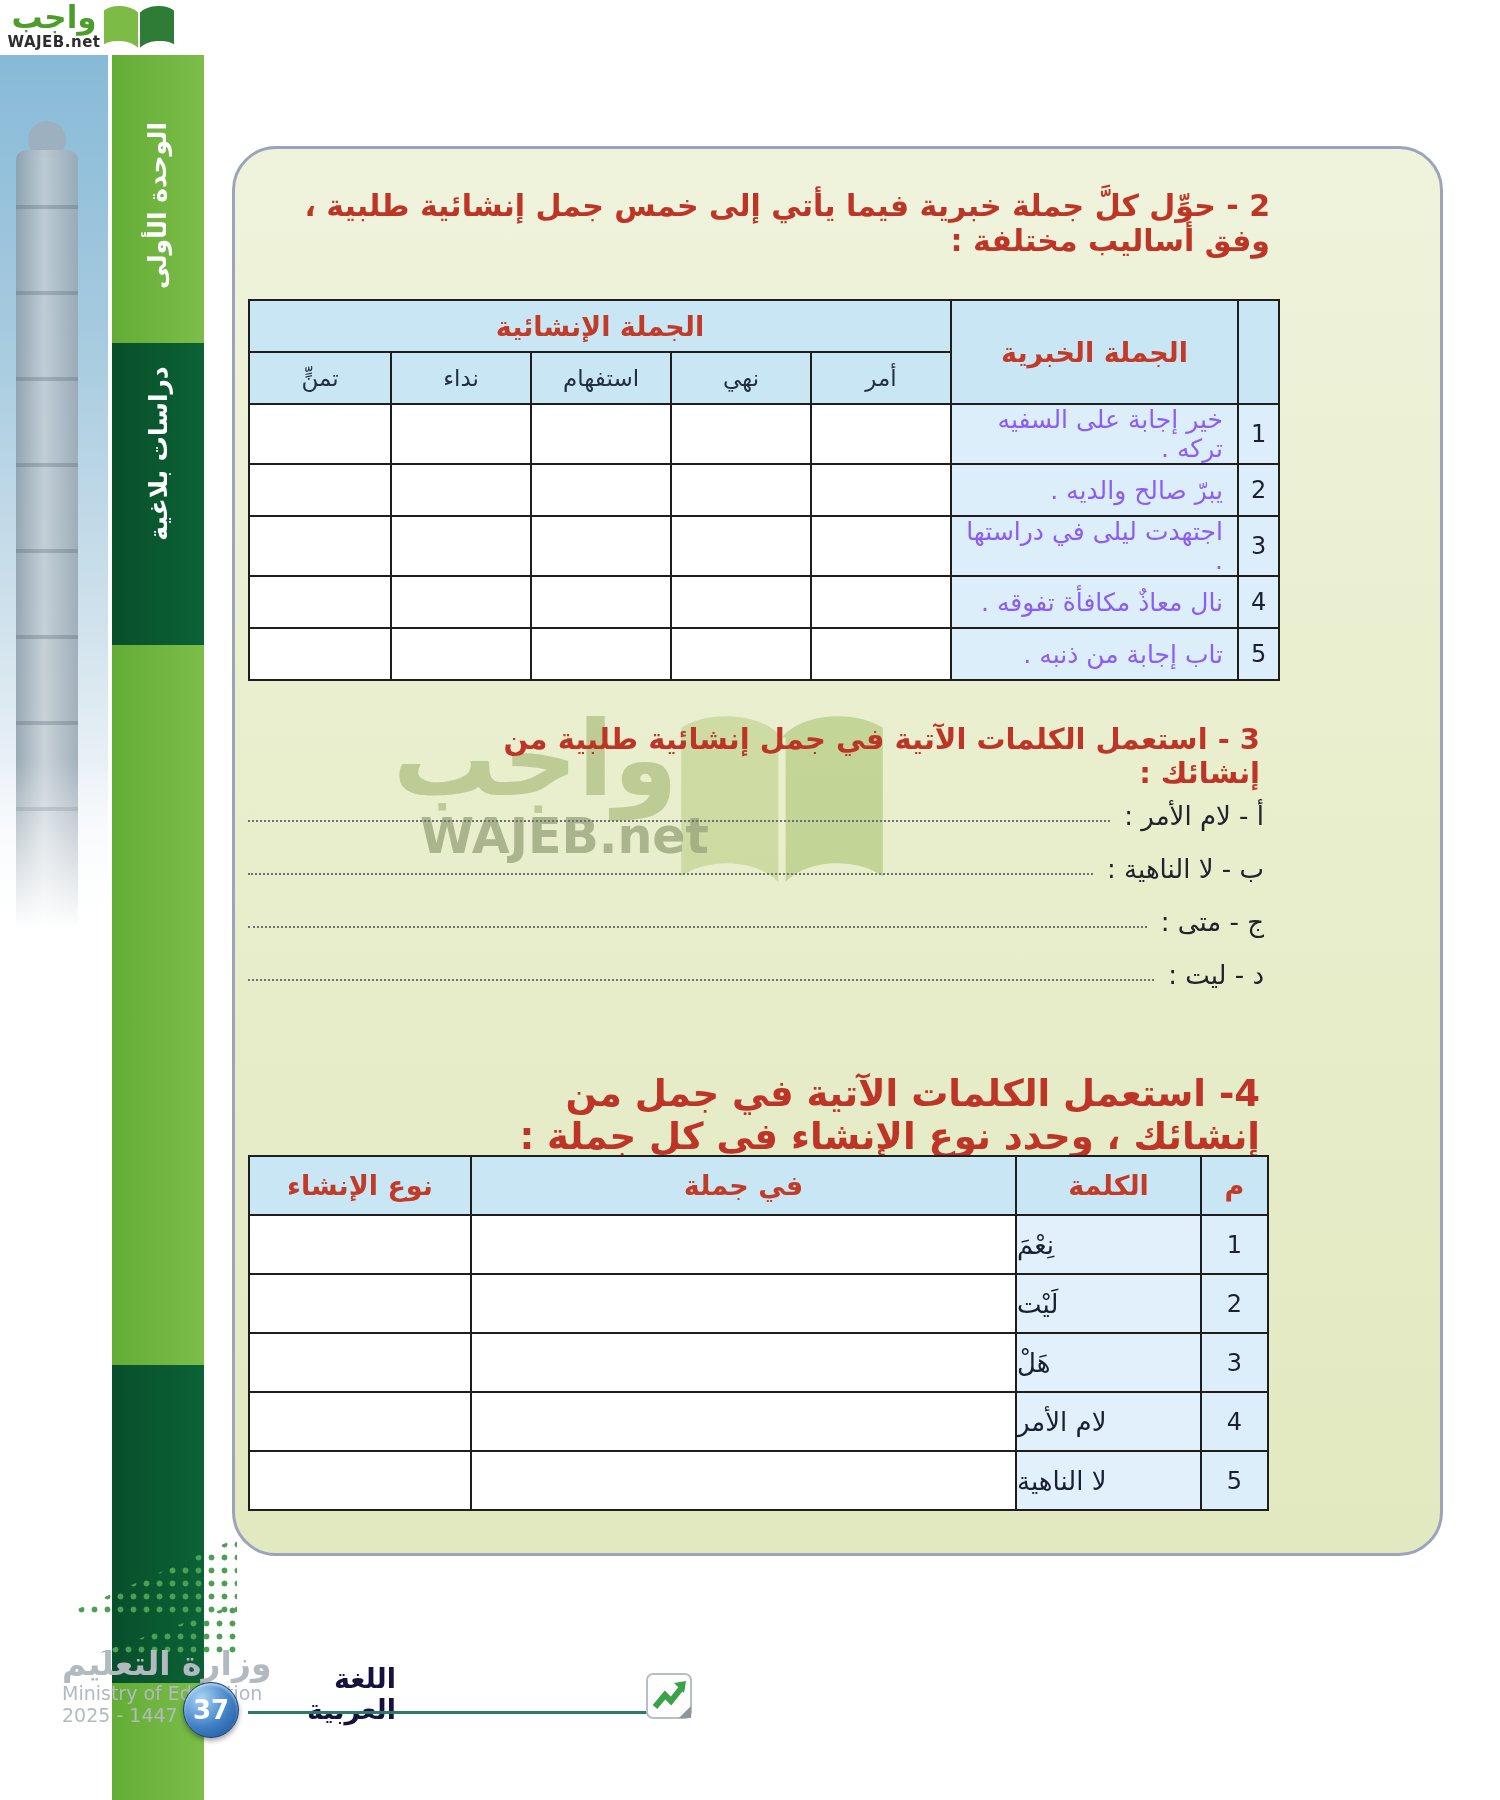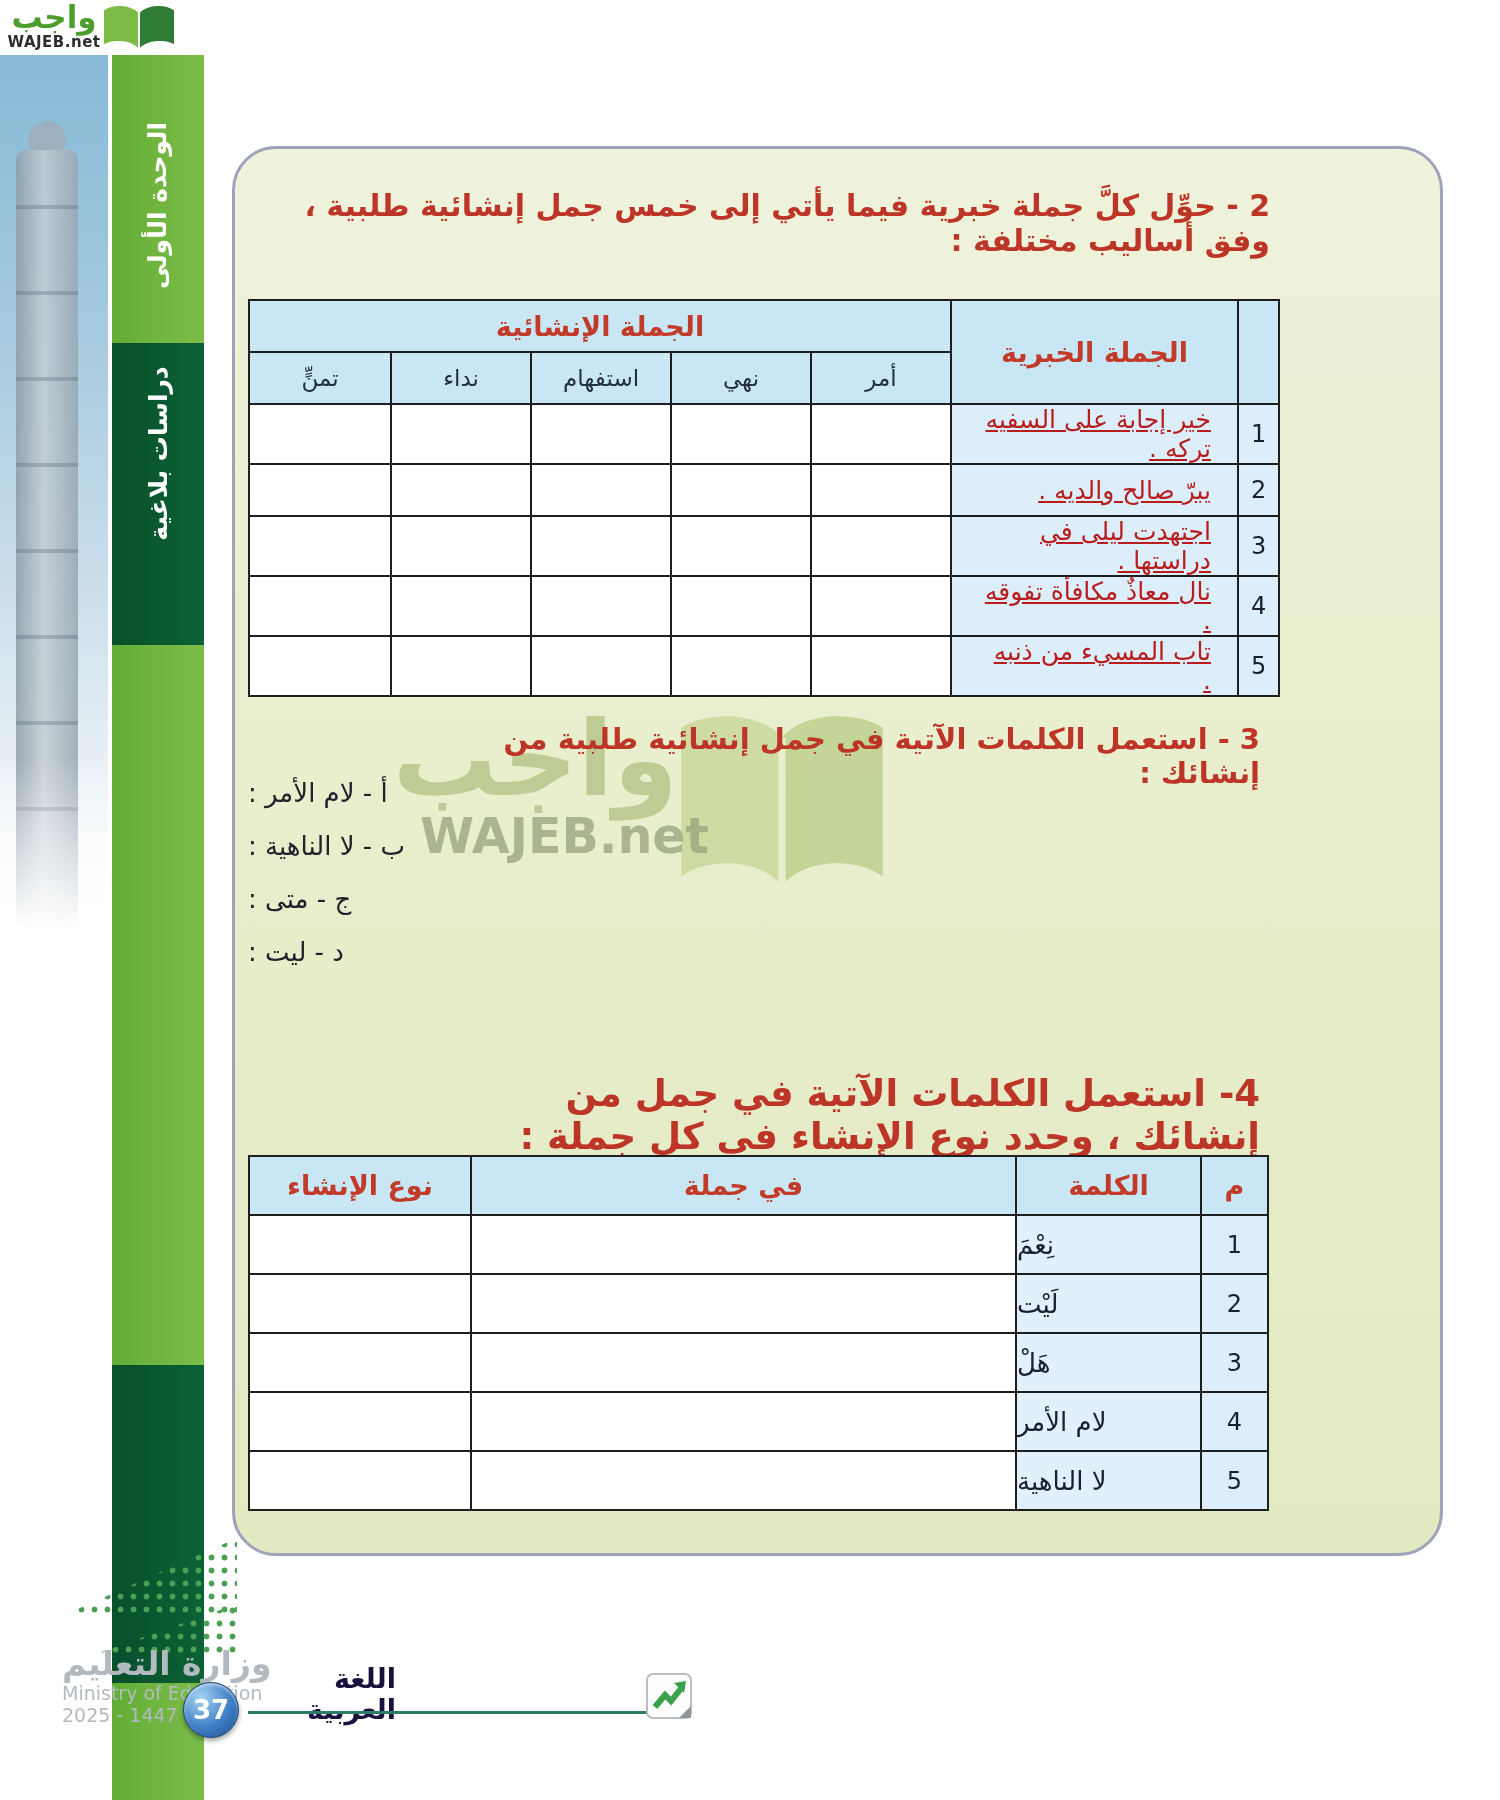--- a/index.html
+++ b/index.html
@@ -50,26 +50,26 @@
   
   table { position:absolute; border-collapse:collapse; direction:rtl; table-layout:fixed; background:#ffffff; }
   td { border:2.5px solid #1e1e1e; overflow:hidden; padding:0; }
   .t1 { left:248px; top:299px; width:1030px; }
   .t1 tr { height:52px; }
   .t2 { left:248px; top:1155px; width:1019px; }
   .t2 tr { height:59px; }
   .hdr  { background:#c9e6f5; color:#c23a28; font-weight:bold; font-size:27px; text-align:center; }
   .subh { background:#c9e6f5; color:#23303f; font-size:23px; text-align:center;margin-top:25px; }
   .numcell  { background:#dceefa; text-align:center; font-size:24px; color:#182032; }
-  .sentcell { background:#dceefa; text-align:right; font-size:25px; color:#b91c1c; padding:0 26px;text-decoration:underline; }
+  .sentcell { background:#dceefa; text-align:right; font-size:25px; color:#8b5cf6; padding:0 14px; }
   .wordcell { background:#e1f0fb; text-align:left; font-size:26px; color:#182032; }
   .blank { background:#ffffff; }
   
   .items { position:absolute; left:248px; top:778px; width:1016px; direction:rtl; }
-  .item { display:flex; align-items:flex-end; height:53px; font-size:26px; color:#20222c;flex-direction:column; }
+  .item { display:flex; align-items:flex-end; height:53px; font-size:26px; color:#20222c; }
   .item .label { white-space:nowrap; }
   .item .dots { flex:1; border-bottom:2px dotted #6f6f6f; margin:0 14px 9px 0; height:1px; }
   
   .wm-ar  { position:absolute; left:408px; top:698px; width:270px; text-align:center;
     font-size:104px; font-weight:bold; color:#b7c68b; opacity:.85; direction:rtl; }
   .wm-net { position:absolute; left:420px; top:808px; width:250px; text-align:center;
     font-size:49px; font-weight:bold; color:#9ba67e; opacity:.8; }
   .wm-book { position:absolute; left:662px; top:688px; opacity:.7; }
   
   .dots-a, .dots-b { position:absolute;
@@ -192,21 +192,21 @@
       <td class="numcell">4</td>
       <td class="sentcell">نال معاذٌ مكافأة تفوقه .</td>
       <td class="blank"></td>
           <td class="blank"></td>
       <td class="blank"></td>
           <td class="blank"></td>
       <td class="blank"></td>
     </tr>
     <tr>
       <td class="numcell">5</td>
-      <td class="sentcell">تاب المسيء من ذنبه .</td>
+      <td class="sentcell">تاب إجابة من ذنبه .</td>
       <td class="blank"></td>
           <td class="blank"></td>
       <td class="blank"></td>
           <td class="blank"></td>
       <td class="blank"></td>
     </tr>
   </tbody>
     </table>
 
   <div class="ex-heading h3">3 - استعمل الكلمات الآتية في جمل إنشائية طلبية من إنشائك :</div>

